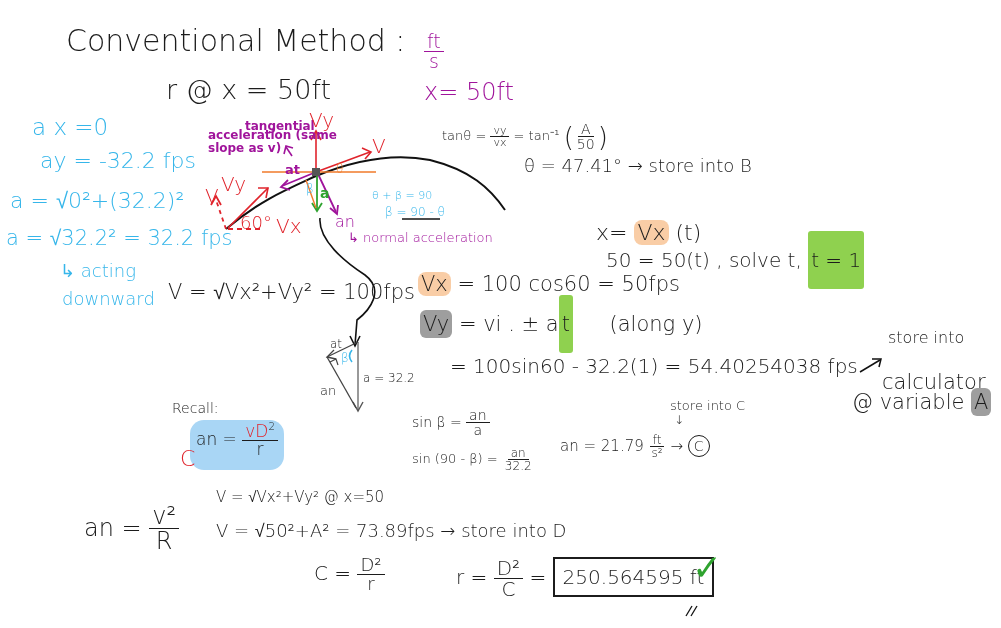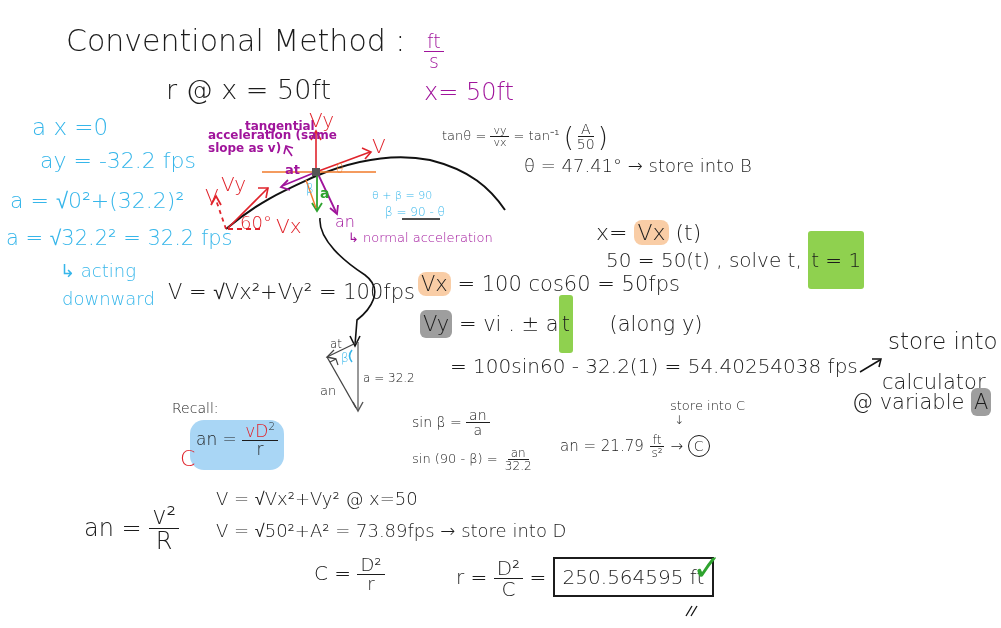--- a/index.html
+++ b/index.html
@@ -150,21 +150,21 @@
 <div class="t hw blk" style="left:418px;top:274px;font-size:21px;">
   <span class="hl-orange">Vx</span>
   <span>= 100 cos60 = 50fps</span>
 </div>
 <div class="t hw blk" style="left:420px;top:314px;font-size:21px;">
   <span class="hl-gray">Vy</span>
   <span>= vi . ± a</span><span class="hl-green">t</span>
   <span style="margin-left:30px;">(along y)</span>
 </div>
 <div class="t hw blk" style="left:450px;top:356px;font-size:20px;">= 100sin60 - 32.2(1) = 54.40254038 fps</div>
-<div class="t hw blk" style="left:888px;top:330px;font-size:23px;">store into</div>
+<div class="t hw blk" style="left:888px;top:330px;font-size:16px;">store into</div>
 <div class="t hw blk" style="left:882px;top:372px;font-size:21px;">calculator</div>
 <div class="t hw blk" style="left:852px;top:392px;font-size:21px;">
   <span>@ variable</span>
   <span class="hl-gray">A</span>
 </div>
 
 <div class="t hw blk" style="left:330px;top:338px;font-size:12px;">at</div>
 <div class="t hw cyan" style="left:341px;top:352px;font-size:12px;">β</div>
 <div class="t hw blk" style="left:363px;top:372px;font-size:12px;">a = 32.2</div>
 <div class="t hw blk" style="left:320px;top:384px;font-size:13px;">an</div>
@@ -207,21 +207,21 @@
   <span style="display:inline-block;width:20px;height:20px;border:1.5px solid #1c1c1c;border-radius:50%;text-align:center;line-height:20px;font-size:14px;">C</span>
 </div>
 
 <div class="t hw blk" style="left:84px;top:504px;font-size:24px;">
   <span>an =</span>
   <span class="frac">
     <span class="num">v²</span>
     <span class="den">R</span>
   </span>
 </div>
-<div class="t hw blk" style="left:216px;top:490px;font-size:18px;">V = √Vx²+Vy²  @ x=50</div>
+<div class="t hw blk" style="left:216px;top:490px;font-size:15px;">V = √Vx²+Vy²  @ x=50</div>
 <div class="t hw blk" style="left:216px;top:522px;font-size:18px;">V = √50²+A² = 73.89fps → store into D</div>
 
 <div class="t hw blk" style="left:314px;top:556px;font-size:20px;">
   <span>C =</span>
   <span class="frac" style="font-size:18px;">
     <span class="num">D²</span>
     <span class="den">r</span>
   </span>
 </div>
 

